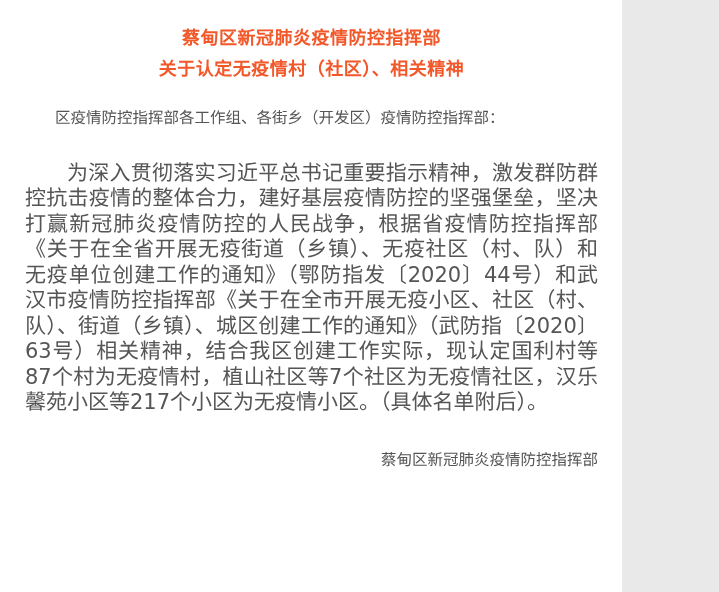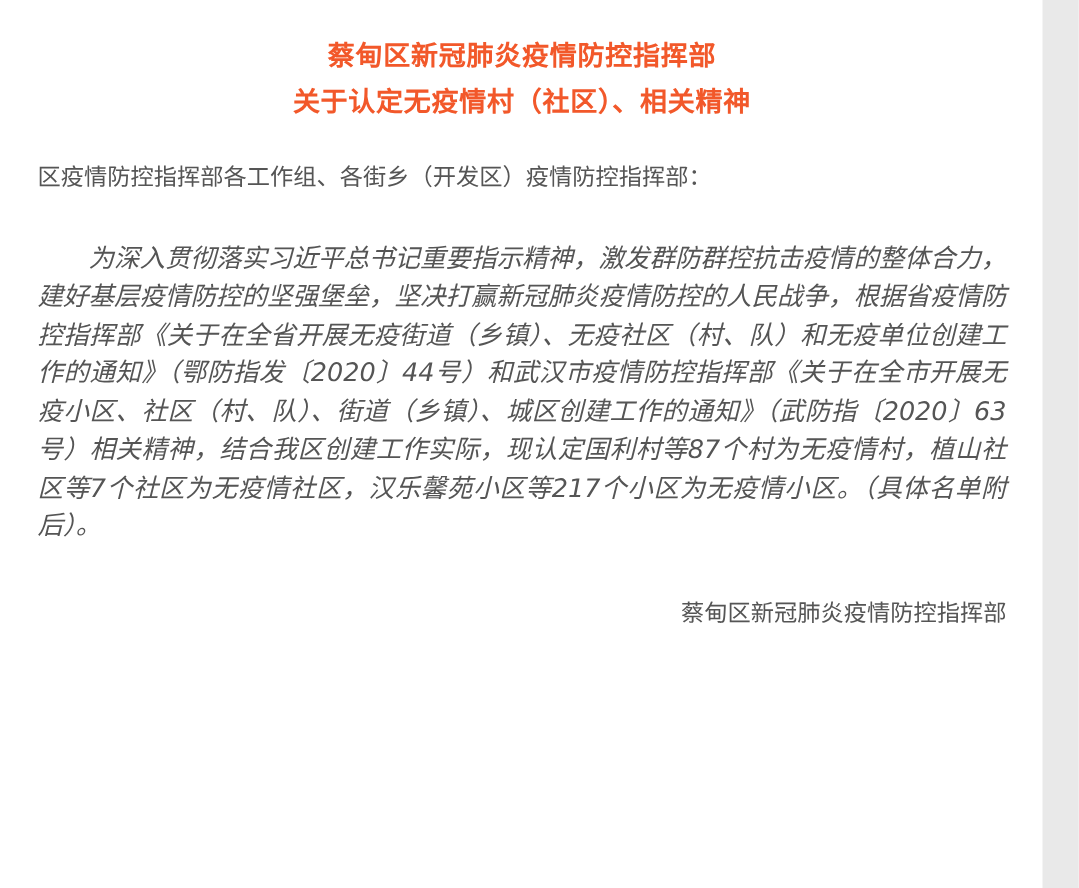--- a/index.html
+++ b/index.html
@@ -7,49 +7,49 @@
     --accent:#f2582a;
     --text:#555555;
   }
   *{margin:0;padding:0;box-sizing:border-box;}
   html,body{background:#e9e9e9;}
   body{
     font-family:"DejaVu Sans","Liberation Sans",sans-serif;
   }
   .page{
     position:relative;
-    width:695px;
+    width:622px;
     height:592px;
     background:var(--bg);
     overflow:hidden;
     padding:22px 24px 0 25px;
   }
   .title-block{
     text-align:center;
   }
   .title-line{
     font-size:18px;
     font-weight:bold;
     line-height:31px;
     color:var(--accent);
     letter-spacing:0.5px;
   }
   .salutation{
     margin-top:22px;
     font-size:15.5px;
     line-height:25.5px;
     color:var(--text);
+    margin-left:30px;
   }
   .body-para{
-    font-size:17px;
+    font-size:21px;
     line-height:25.5px;
     color:var(--text);
     text-indent:2em;
     text-align:justify;
-    font-style:italic;
   }
   .para-1{margin-top:29px;}
   .para-2{margin-top:36px;}
   .sign-block{
     margin-top:30px;
     text-align:right;
     font-size:15.5px;
     line-height:28px;
     color:var(--text);
   }

